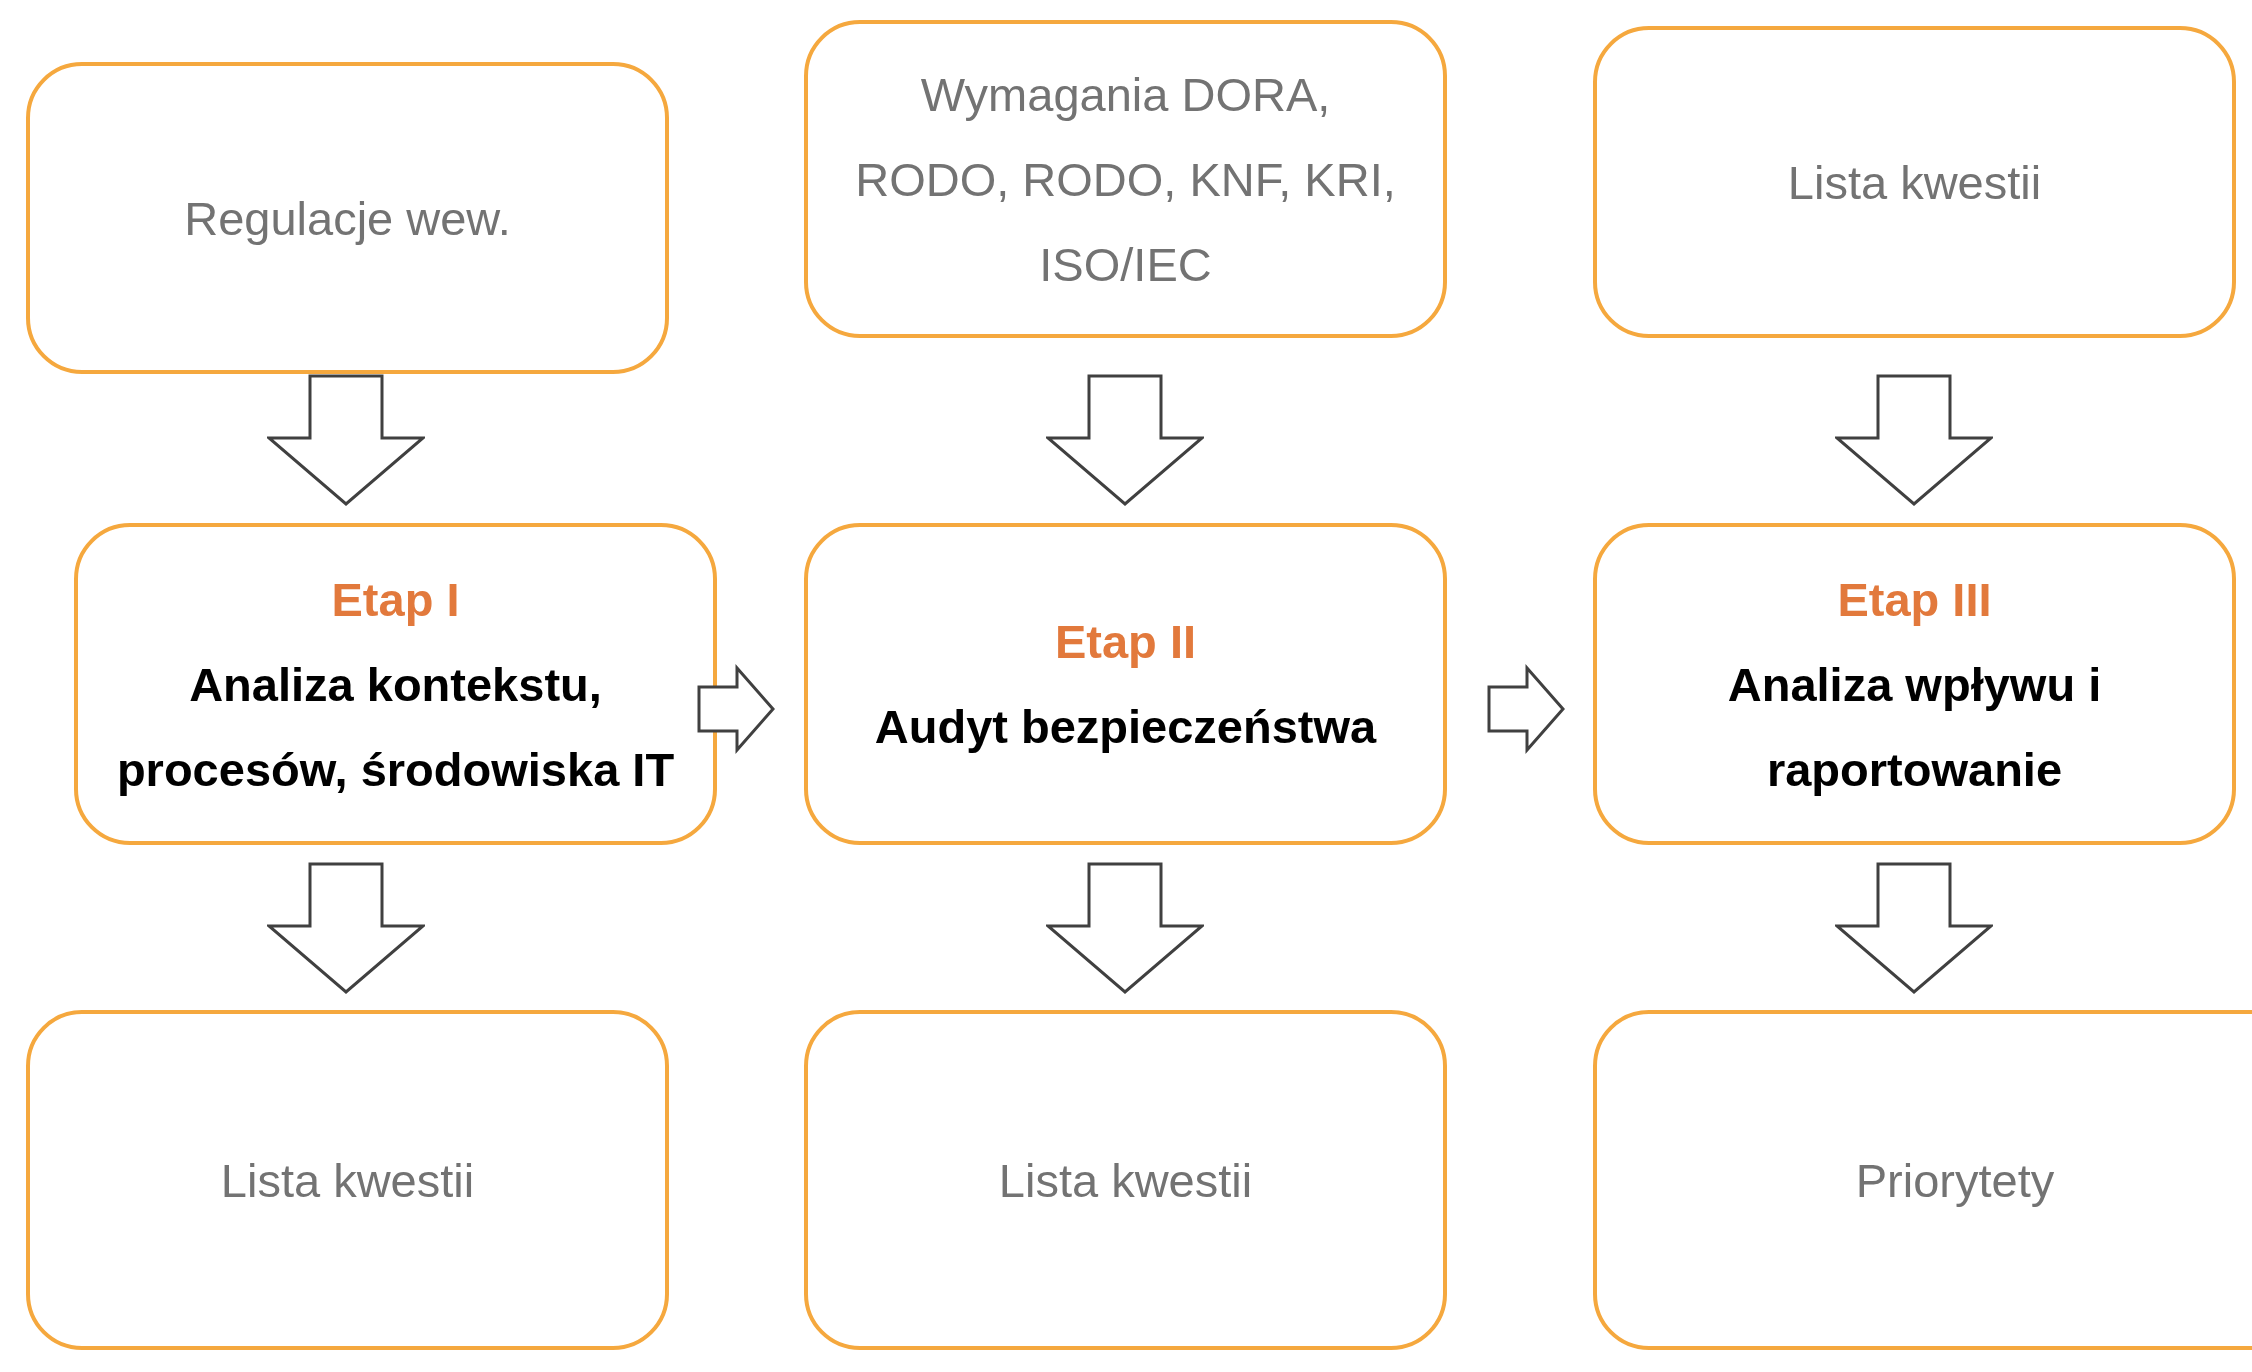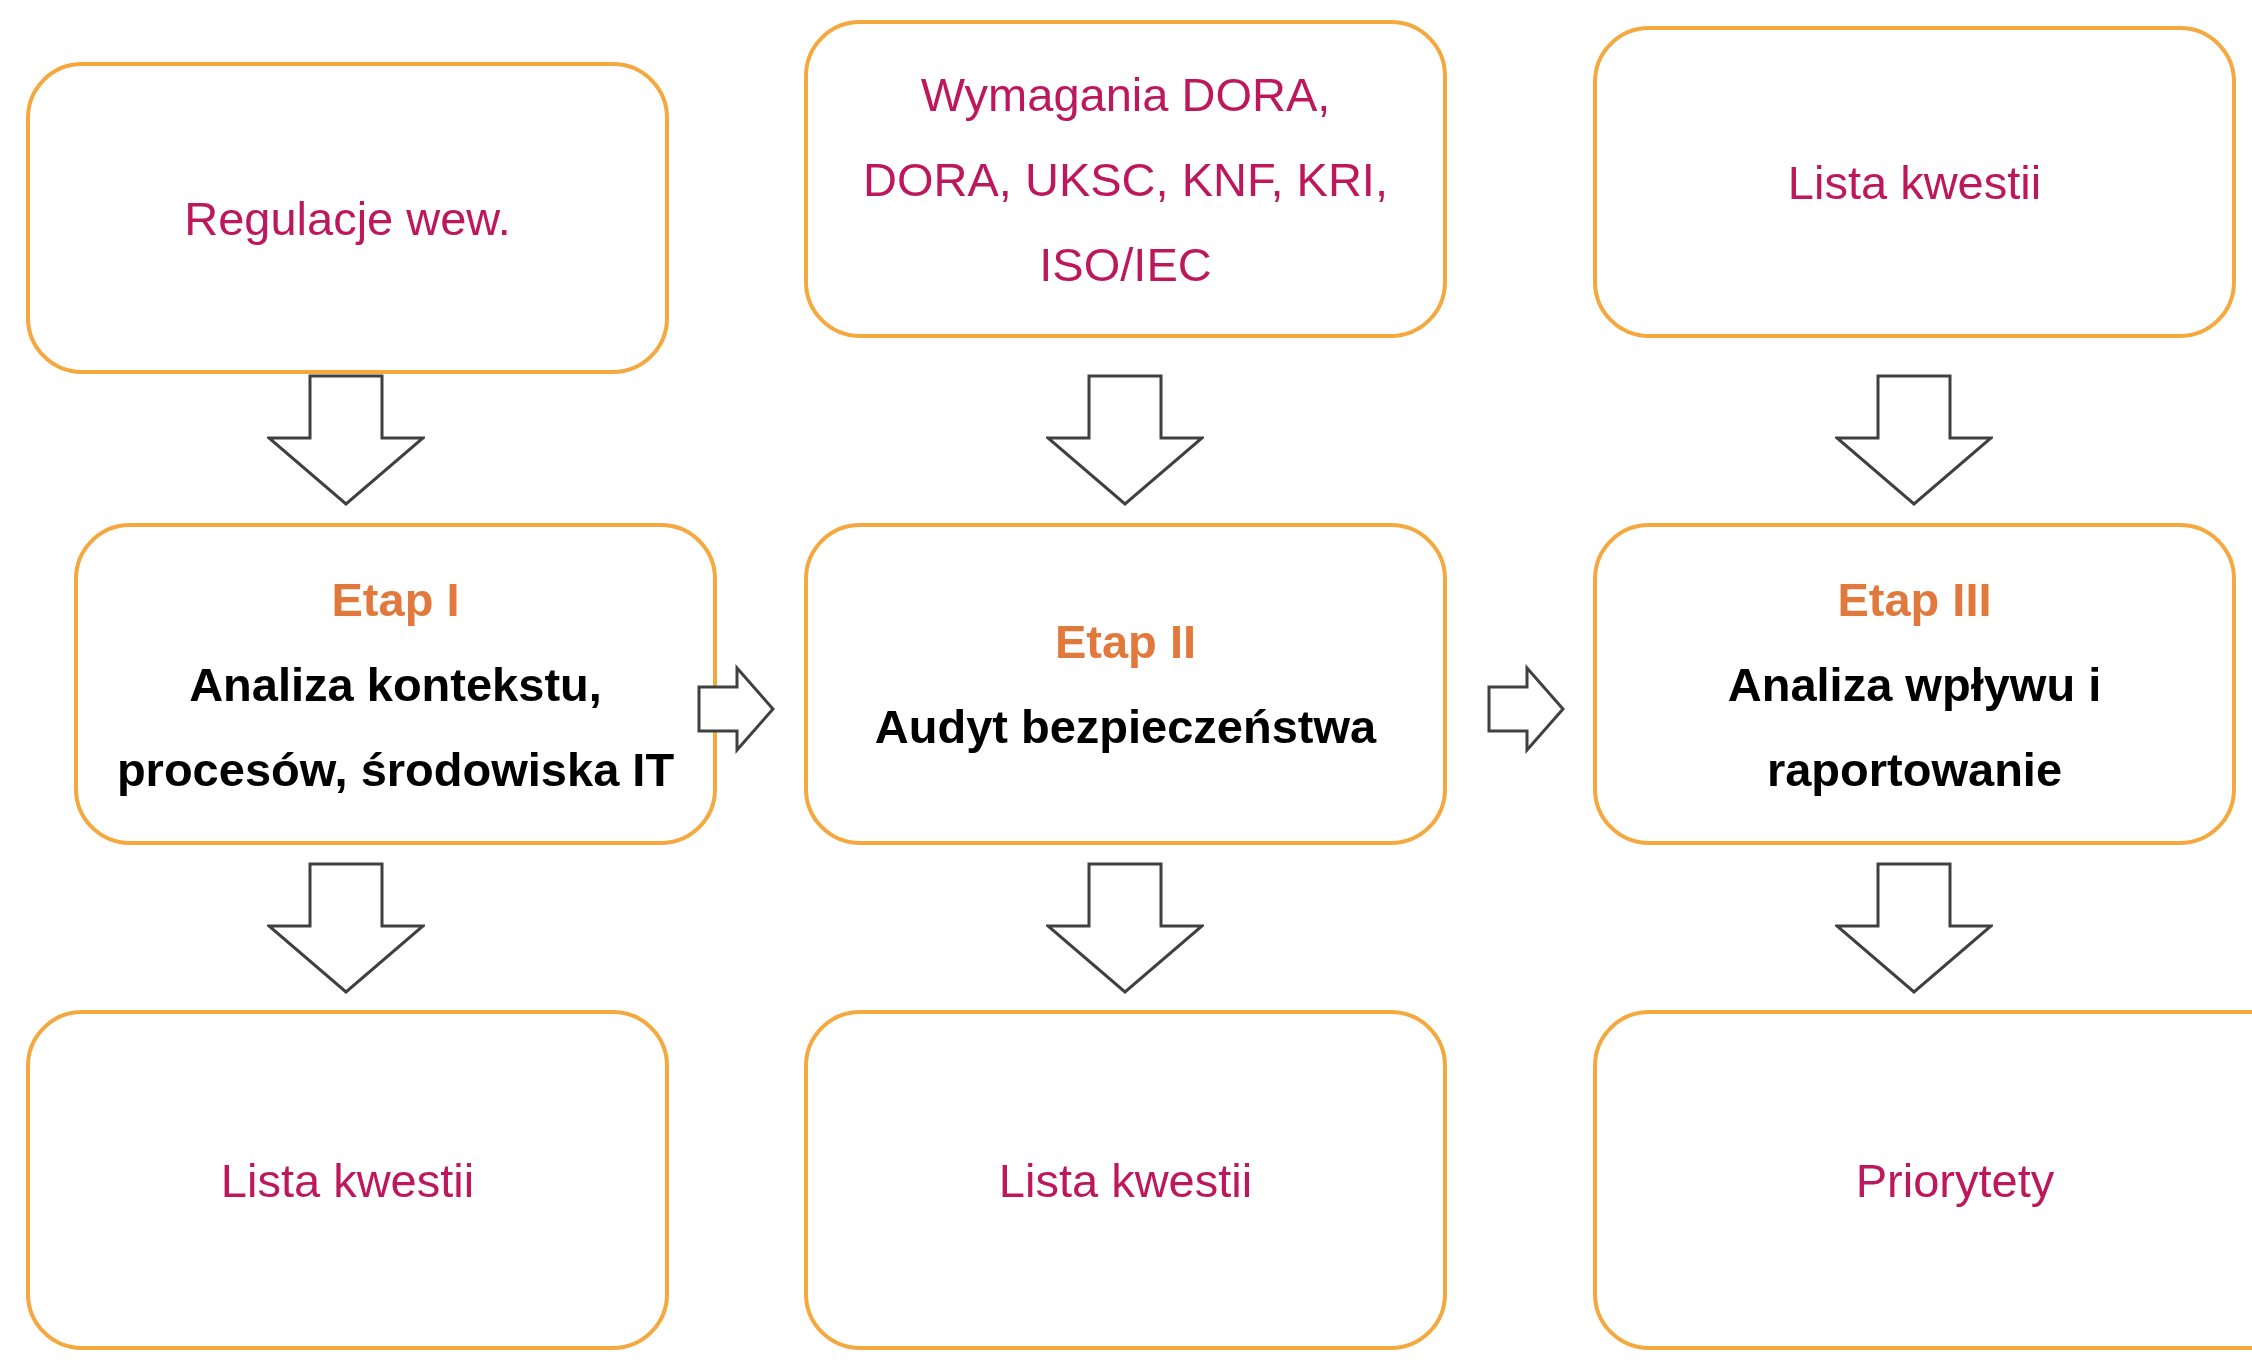--- a/index.html
+++ b/index.html
@@ -23,21 +23,21 @@
     background: #ffffff;
     display: flex;
     flex-direction: column;
     align-items: center;
     justify-content: center;
     text-align: center;
   }
   .line {
     font-size: 47px;
     line-height: 85px;
-    color: #be185d;
+    color: #737373;
     white-space: nowrap;
   }
   .stage .line.title {
     font-weight: 700;
     color: #E2793C;
   }
   .stage .line.body {
     font-weight: 700;
     color: #000000;
   }
@@ -49,21 +49,21 @@
 <body>
 
 <div class="canvas">
 
   <div class="box" style="left:26px; top:26px; width:643px; height:312px;margin-top:36px;">
     <div class="line">Regulacje wew.</div>
   </div>
 
   <div class="box" style="left:804px; top:20px; width:643px; height:318px;">
     <div class="line">Wymagania DORA,</div>
-    <div class="line">DORA, UKSC, KNF, KRI,</div>
+    <div class="line">RODO, RODO, KNF, KRI,</div>
     <div class="line">ISO/IEC</div>
   </div>
 
   <div class="box" style="left:1593px; top:26px; width:643px; height:312px;">
     <div class="line">Lista kwestii</div>
   </div>
 
   <svg class="arrow" style="left:267px; top:374px;" width="158" height="132" viewBox="0 0 158 132">
     <polygon points="43,2 115,2 115,64 156,64 79,130 2,64 43,64" fill="#ffffff" stroke="#404040" stroke-width="3" stroke-linejoin="miter"></polygon>
   </svg>

